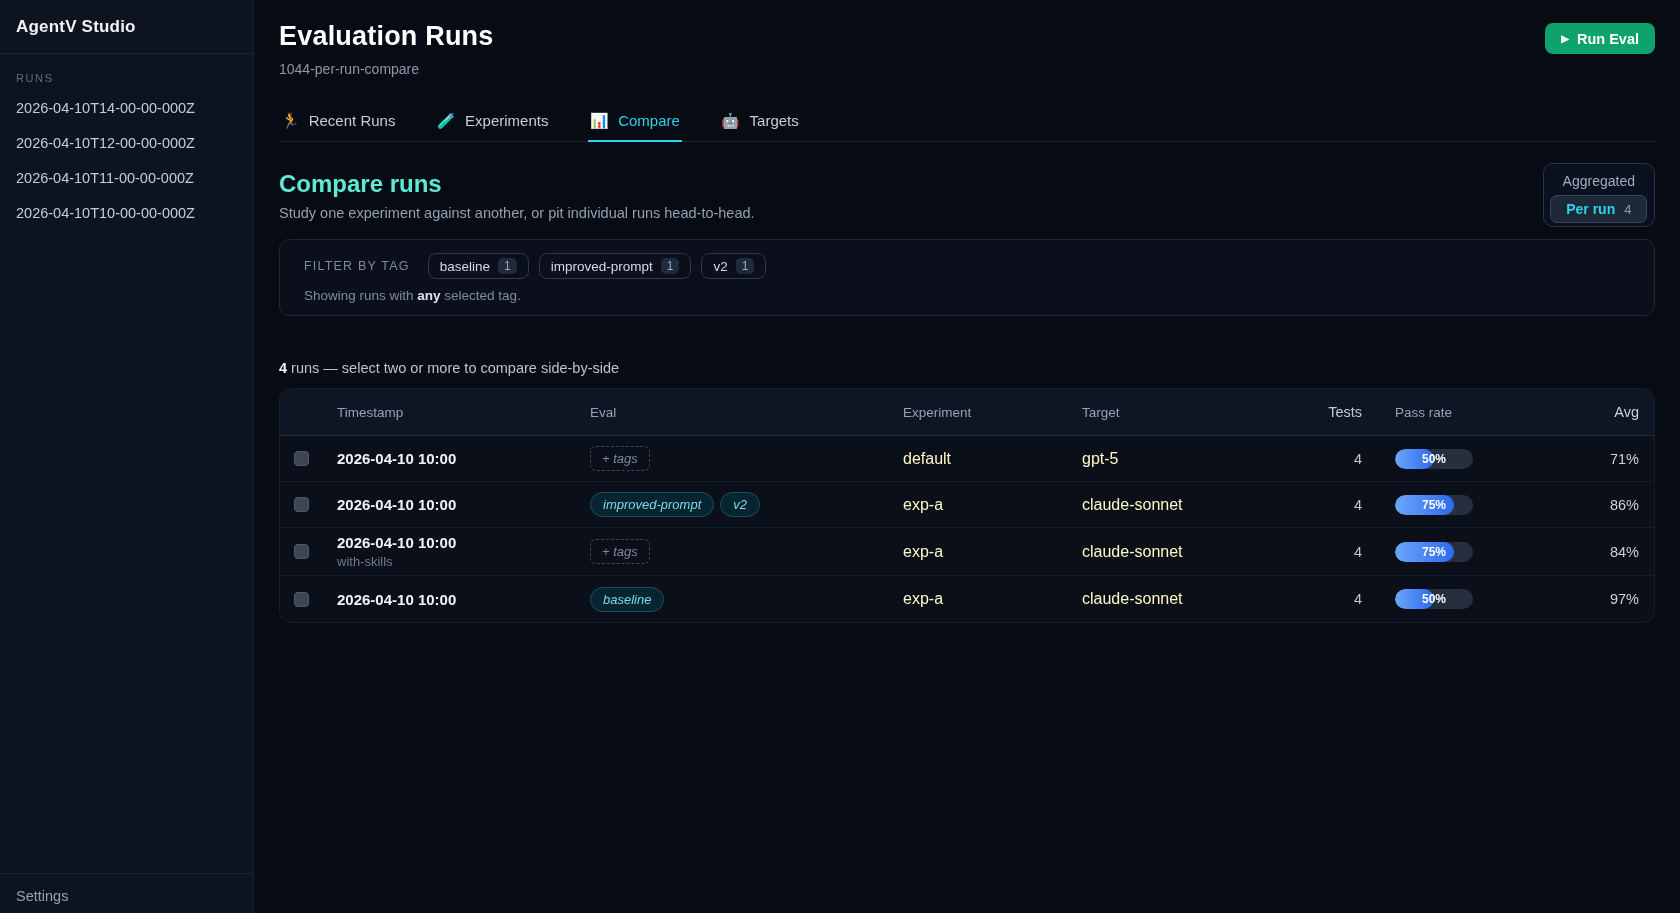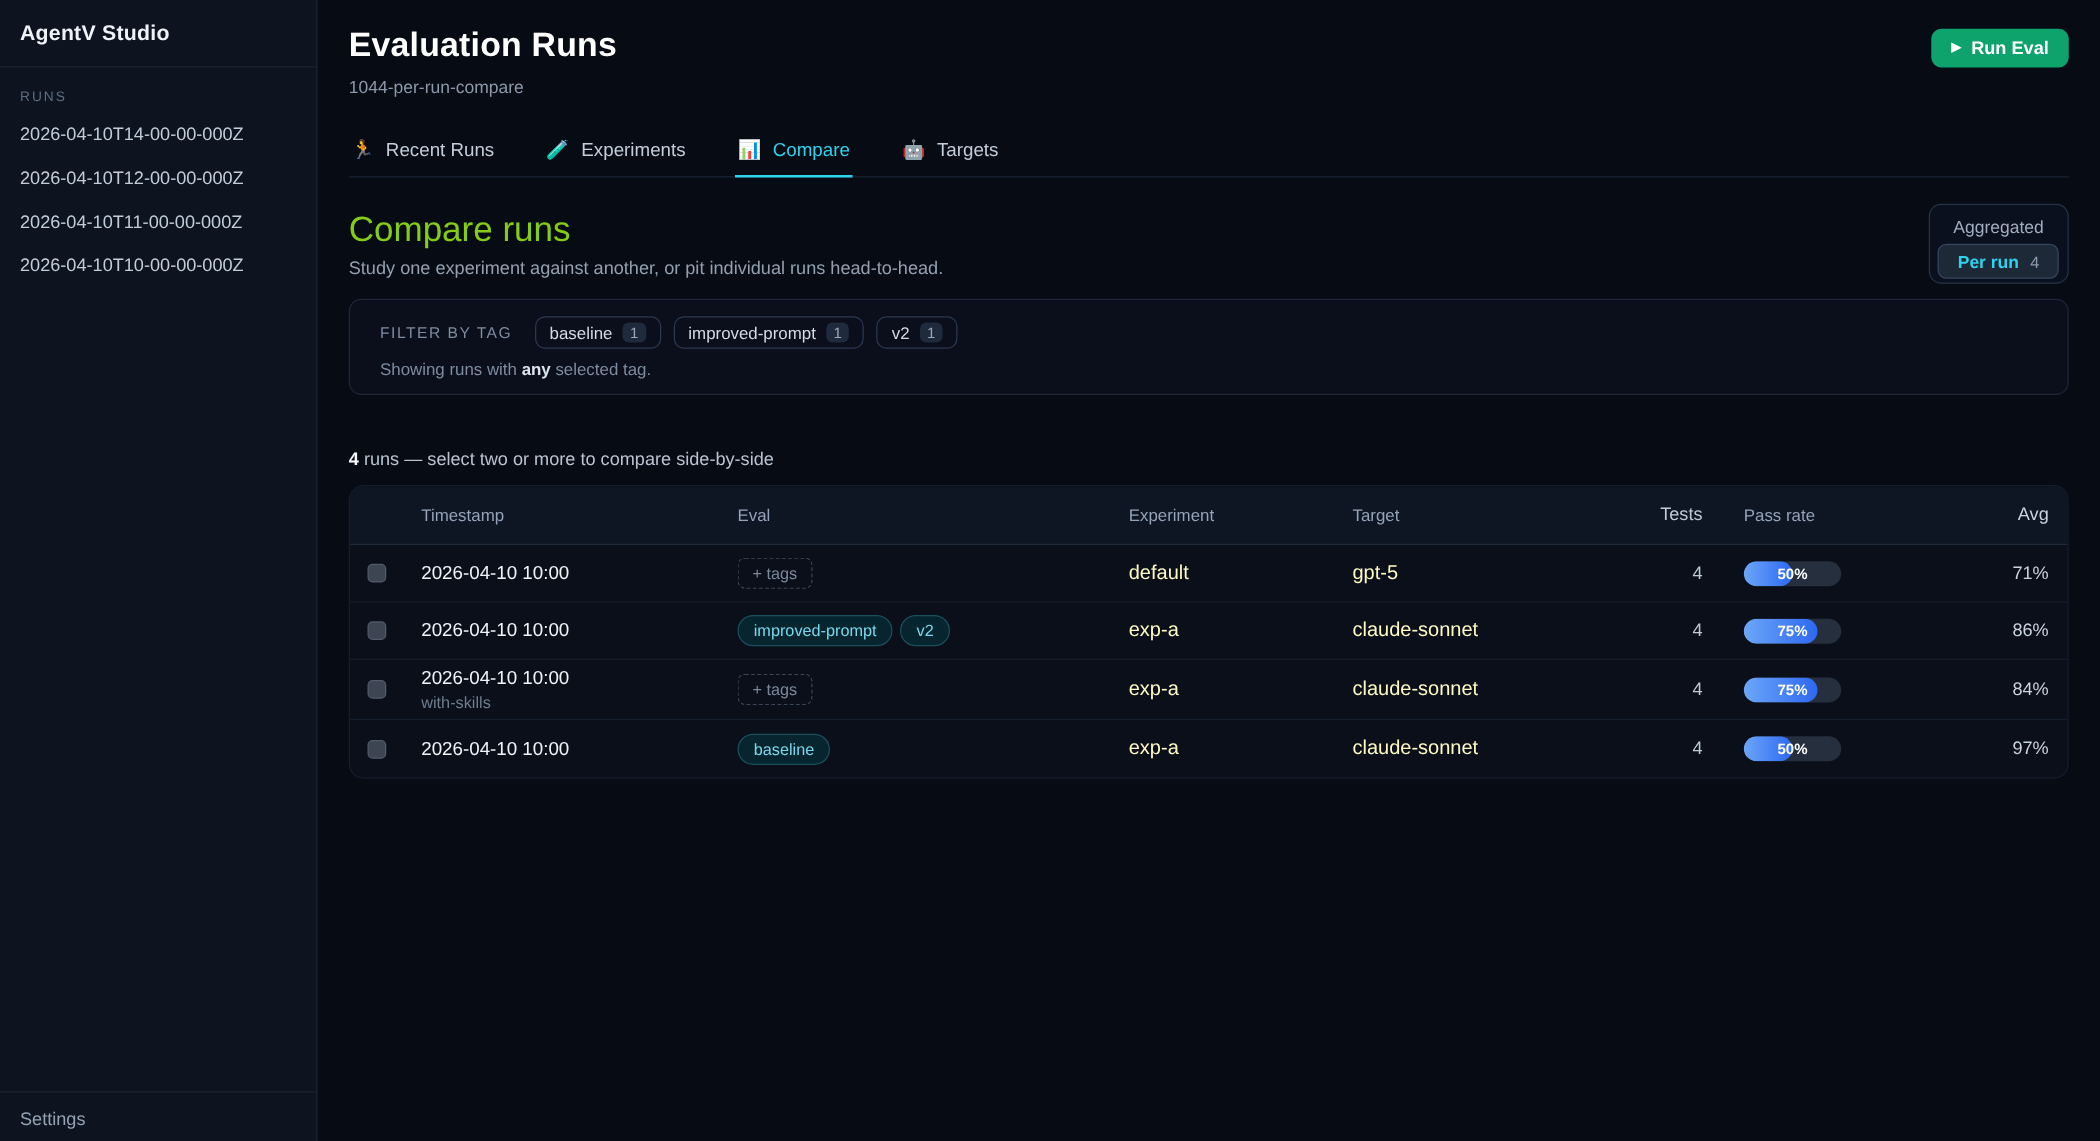--- a/index.html
+++ b/index.html
@@ -25,21 +25,21 @@
   .run-eval { display:inline-flex; align-items:center; gap:8px; margin-top:2px; background:var(--green,#0ea26d); color:#fff; border:none; border-radius:8px; height:31px; padding:0 16px; font-family:inherit; font-size:14.5px; font-weight:600; cursor:pointer; }
   .re-icon { font-size:10px; line-height:1; }
 
   .tabbar { display:flex; gap:38px; border-bottom:1px solid #1a2434; margin-top:35px; }
   .tab { display:flex; align-items:center; gap:9px; padding:0 2px 12px; font-size:15px; color:#c3cedb; position:relative; cursor:pointer; }
   .tab-icon { font-size:15px; line-height:1; }
   .tab.active { color:var(--accent,#2fd2ec); }
   .tab.active::after { content:""; position:absolute; left:0; right:0; bottom:-1px; height:2px; background:var(--accent,#2fd2ec); }
 
   .sec-head { display:flex; justify-content:space-between; align-items:center; margin-top:21px; }
-  .sec-head h2 { font-size:28px; font-weight:normal; color:#84cc16; }
+  .sec-head h2 { font-size:24px; font-weight:bold; color:#5eead4; }
   .sec-desc { margin-top:7px; font-size:14.5px; color:#92a0b0; }
 
   .toggle { display:inline-flex; align-items:center; background:#0a101d; border:1px solid #273349; border-radius:10px; padding:3px;flex-direction:column; }
   .toggle-opt { padding:5px 15px; font-size:14px; color:#9fadbe; border:1px solid transparent; border-radius:7px; cursor:pointer; display:inline-flex; align-items:center; }
   .toggle-opt.active { background:#1e2938; border-color:#36455f; }
   .toggle-opt.active .t-label { color:var(--accent,#2fd2ec); font-weight:600; }
   .t-count { color:#8c99ab; margin-left:9px; font-size:13px; }
 
   .filter-panel { margin-top:12px; border:1px solid #1d2737; background:#0a0f1b; border-radius:10px; padding:13px 24px 12px; }
   .filter-row { display:flex; align-items:center; gap:10px; }
@@ -53,23 +53,23 @@
   .summary b { color:#f4f8fb; font-weight:700; }
 
   
   .table { margin-top:12px; border-radius:12px; overflow:hidden; background:#0a0f1a; border:1px solid #151e2d; }
   .t-head, .t-row { display:grid; grid-template-columns:57px 253px 313px 179px 200px 80px 180px 1fr; align-items:center; }
   .t-head { height:47px; background:#0e1523; border-bottom:1px solid #1f2a3a; color:#94a3b8; font-size:13.5px; }
   .t-row { min-height:46px; border-bottom:1px solid #151e2d; padding:6px 0; }
   .t-row:last-child { border-bottom:none; }
   .c-check { padding-left:14px; }
   .checkbox { display:block; width:15px; height:15px; border-radius:4px; background:#3d4553; border:1px solid #525b6b; cursor:pointer; }
-  .ts { font-size:15px; font-weight:400; color:#eef3f8; }
+  .ts { font-size:15px; font-weight:700; color:#eef3f8; }
   .ts-sub { margin-top:3px; font-size:13px; color:#6e7c8e; }
-  .c-tags { display:flex; align-items:flex-end; gap:6px; }
+  .c-tags { display:flex; align-items:flex-end; gap:6px;font-style:italic; }
   .tag-pill { display:inline-flex; padding:4px 12px; border-radius:999px; background:#07252e; border:1px solid #1c4f5c; color:var(--tag,#7cd8ee); font-size:13px; }
   .add-tags { display:inline-flex; padding:4px 11px; border-radius:6px; border:1px dashed #3b4759; color:#7b899d; font-size:13px; cursor:pointer; }
   .c-exp, .c-target { font-size:16px; color:#fef9c3; }
   .c-tests { text-align:right; font-size:14.5px; color:#c0cad6; }
   .c-pass { padding-left:33px; }
   .c-avg { text-align:right; padding-right:15px; font-size:14.5px; color:#c9d3de; }
   .bar { position:relative; width:78px; height:20px; border-radius:10px; background:#262f3e; overflow:hidden; }
   .bar-fill { position:absolute; left:0; top:0; bottom:0; border-radius:10px; background:linear-gradient(90deg,var(--barA,#6ca6f8),var(--barB,#2d68f1)); }
   .bar-label { position:absolute; inset:0; display:flex; align-items:center; justify-content:center; font-size:12px; font-weight:bold; color:#fff; }
 </style>

